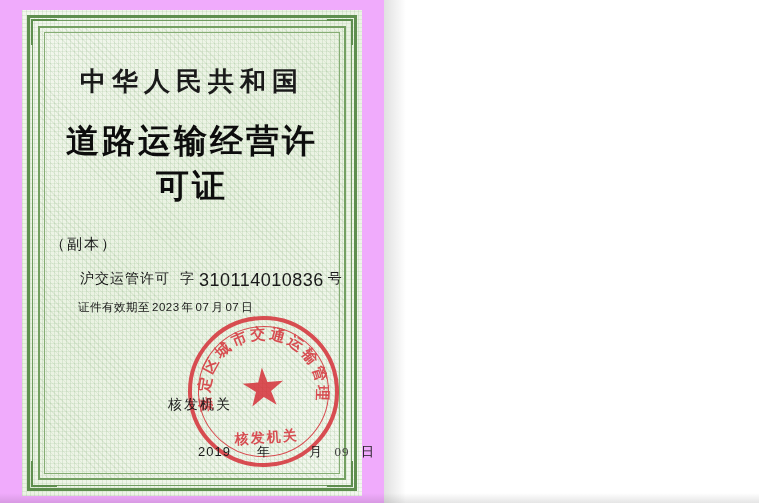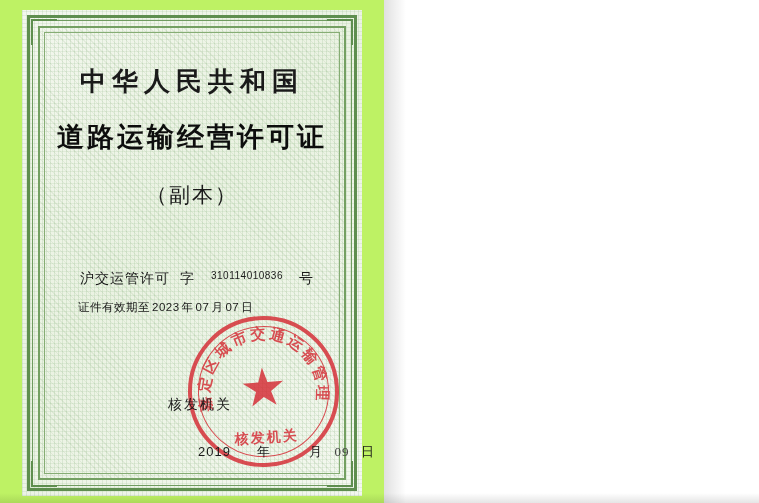--- a/index.html
+++ b/index.html
@@ -16,21 +16,21 @@
   #page {
     position: relative;
     width: 759px;
     height: 503px;
     background: #f2f1ec;
   }
   
   .paper {
     position: absolute;
     top: 0;
-    background: #bef264;
+    background: #f0abfc;
   }
   .paper.left  { left: 0;   width: 384px; height: 503px; }
   .paper.right { left: 384px; width: 375px; height: 503px; background:#ffffff; }
 
   
   .cert {
     position: absolute;
     background:
       repeating-linear-gradient(90deg,
         rgba(120,170,110,0.17) 0px,
@@ -101,49 +101,48 @@
     margin-top: 26px;
     font-size: 26px;
     letter-spacing: 6px;
     color: #1a1a1a;
     font-weight: 700;
     font-family: "Liberation Serif", "DejaVu Serif", serif;
   }
   .title-main {
     text-align: center;
     margin-top: 20px;
-    font-size: 27px;
+    font-size: 33px;
     letter-spacing: 3px;
     color: #0d0d0d;
     font-weight: 700;
   }
   .title-sub {
-    text-align: center;
     margin-top: 26px;
-    font-size: 21px;
+    font-size: 15px;
     letter-spacing: 2px;
     color: #1a1a1a;
   }
 
   .lic-row {
     position: absolute;
     left: 30px;
     right: 20px;
     top: 232px;
     display: flex;
     align-items: flex-start;
     font-size: 14px;
     color: #1a1a1a;
     letter-spacing: 1px;
   }
   .lic-row .lbl { white-space: nowrap; }
   .lic-row .num {
     flex: 1;
     text-align: center;
-    font-size: 10px;
+    font-size: 18px;
     font-family: "Liberation Sans", sans-serif;
     letter-spacing: 0.5px;
     padding: 0 4px;
   }
   .lic-row .tail { white-space: nowrap; }
 
   .valid-row {
     position: absolute;
     left: 28px;
     top: 262px;

